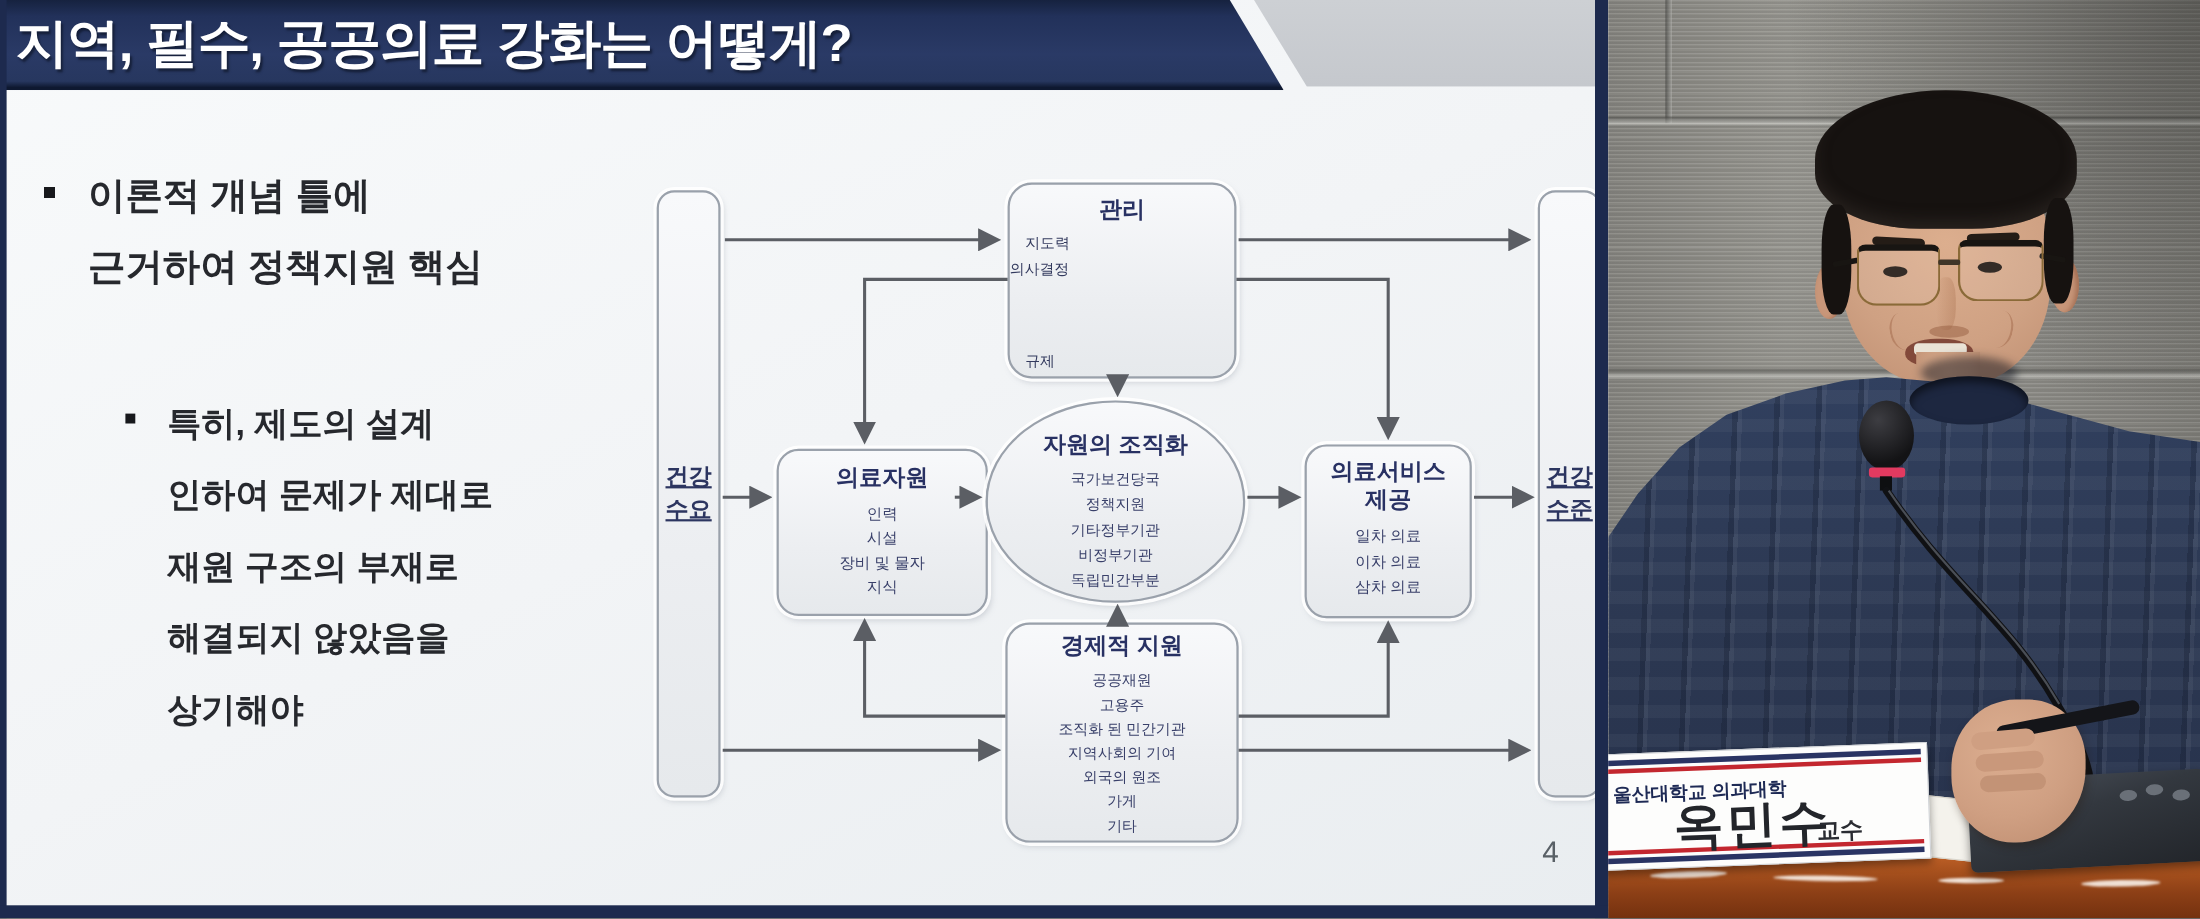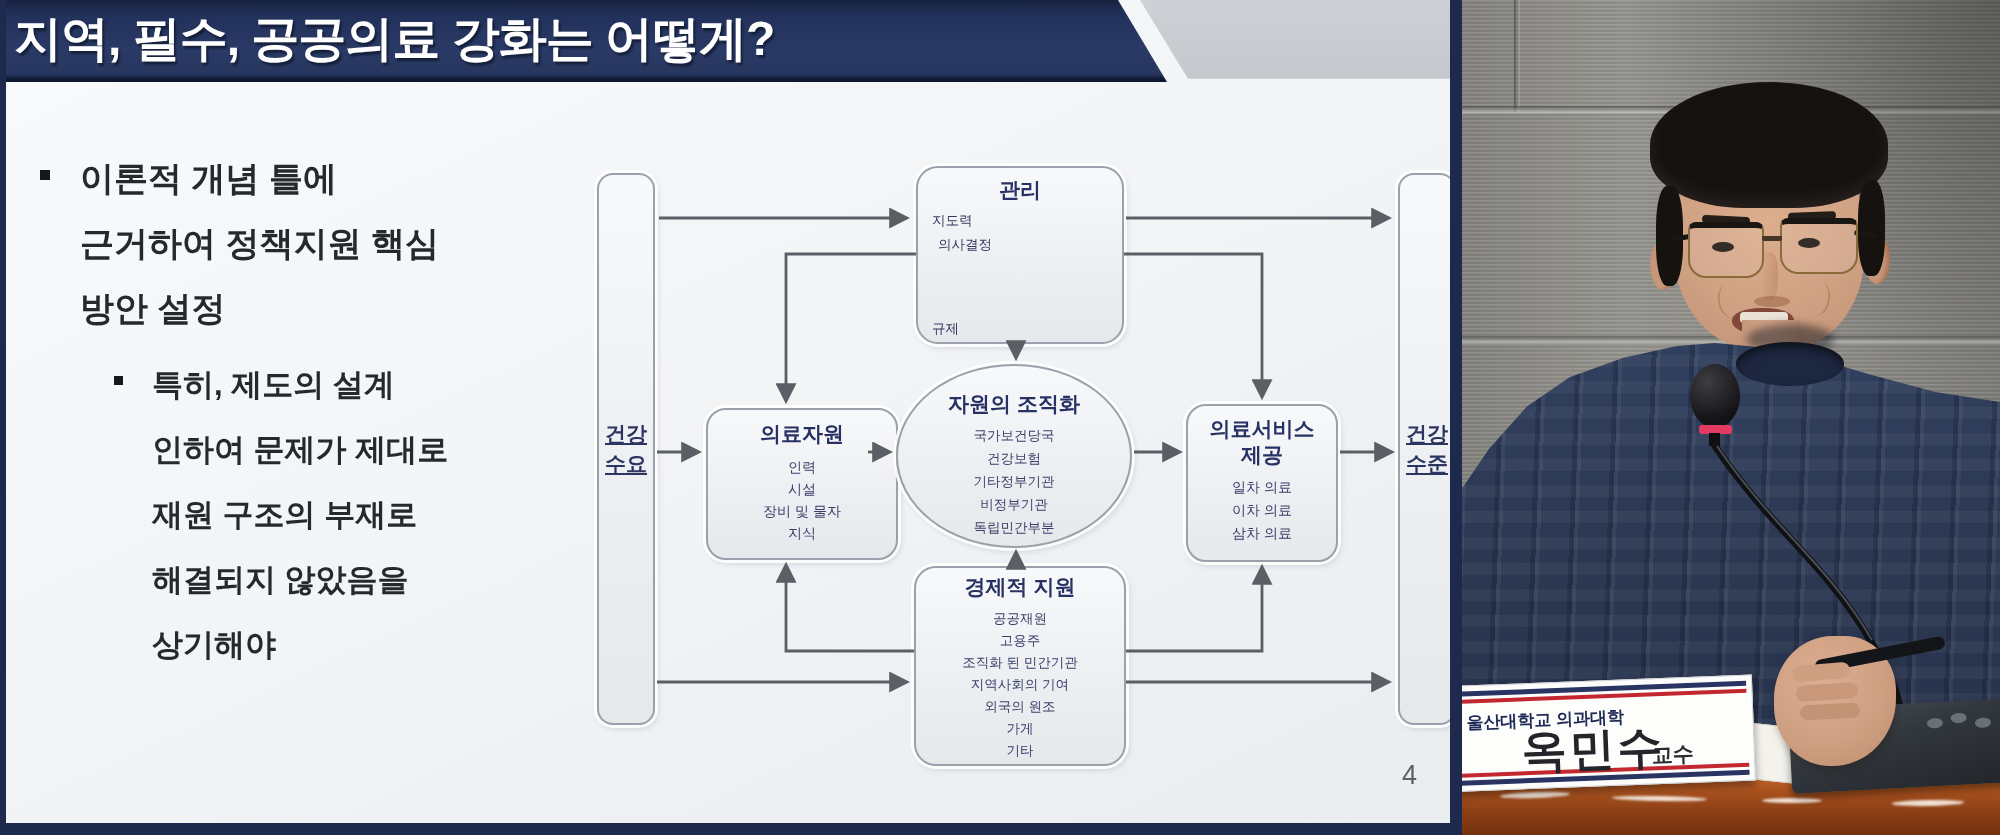--- a/index.html
+++ b/index.html
@@ -120,60 +120,59 @@
     <div class="banner-wrap">
       <div class="banner-gray"></div>
       <div class="banner-navy"></div>
       <div class="slide-title">지역, 필수, 공공의료 강화는 어떻게?</div>
     </div>
 
     <div class="bullet-sq sq-main"></div>
     <div class="blines blines-main">
       <div>이론적 개념 틀에</div>
       <div>근거하여 정책지원 핵심</div>
-      <div>방안 설정</div>
     </div>
     <div class="bullet-sq sq-sub"></div>
     <div class="blines blines-sub">
       <div>특히, 제도의 설계</div>
       <div>인하여 문제가 제대로</div>
       <div>재원 구조의 부재로</div>
       <div>해결되지 않았음을</div>
       <div>상기해야</div>
     </div>
 
     <div class="db vbar" style="left:597px;top:173px;width:58px;height:552px;border-radius:16px;">
       <div>
         <div>건강</div>
         <div>수요</div>
       </div>
     </div>
 
     <div class="db" style="left:916px;top:166px;width:208px;height:178px;border-radius:22px;">
       <div class="ttl" style="top:8px;">관리</div>
       <div class="mg-txt" style="left:14px;top:44px;">지도력</div>
-      <div class="mg-txt" style="left:20px;top:68px;text-align:center;">의사결정</div>
+      <div class="mg-txt" style="left:0;top:68px;text-align:center;">의사결정</div>
       <div class="mg-txt" style="left:14px;top:152px;">규제</div>
     </div>
 
     <div class="db" style="left:706px;top:408px;width:192px;height:152px;">
       <div class="ttl" style="top:10px;">의료자원</div>
       <div class="ditems" style="top:46px;font-size:14px;line-height:22px;">
         <div>인력</div>
         <div>시설</div>
         <div>장비 및 물자</div>
         <div>지식</div>
       </div>
     </div>
 
     <div class="db ellipse" style="left:896px;top:364px;width:236px;height:184px;">
       <div class="ttl" style="top:24px;">자원의 조직화</div>
       <div class="ditems" style="top:58px;font-size:13.5px;line-height:23px;">
         <div>국가보건당국</div>
-        <div>건강보험</div>
+        <div>정책지원</div>
         <div>기타정부기관</div>
         <div>비정부기관</div>
         <div>독립민간부분</div>
       </div>
     </div>
 
     <div class="db" style="left:1186px;top:404px;width:152px;height:158px;">
       <div class="ttl ttl2" style="top:10px;">
         <div>의료서비스</div>
         <div>제공</div>

